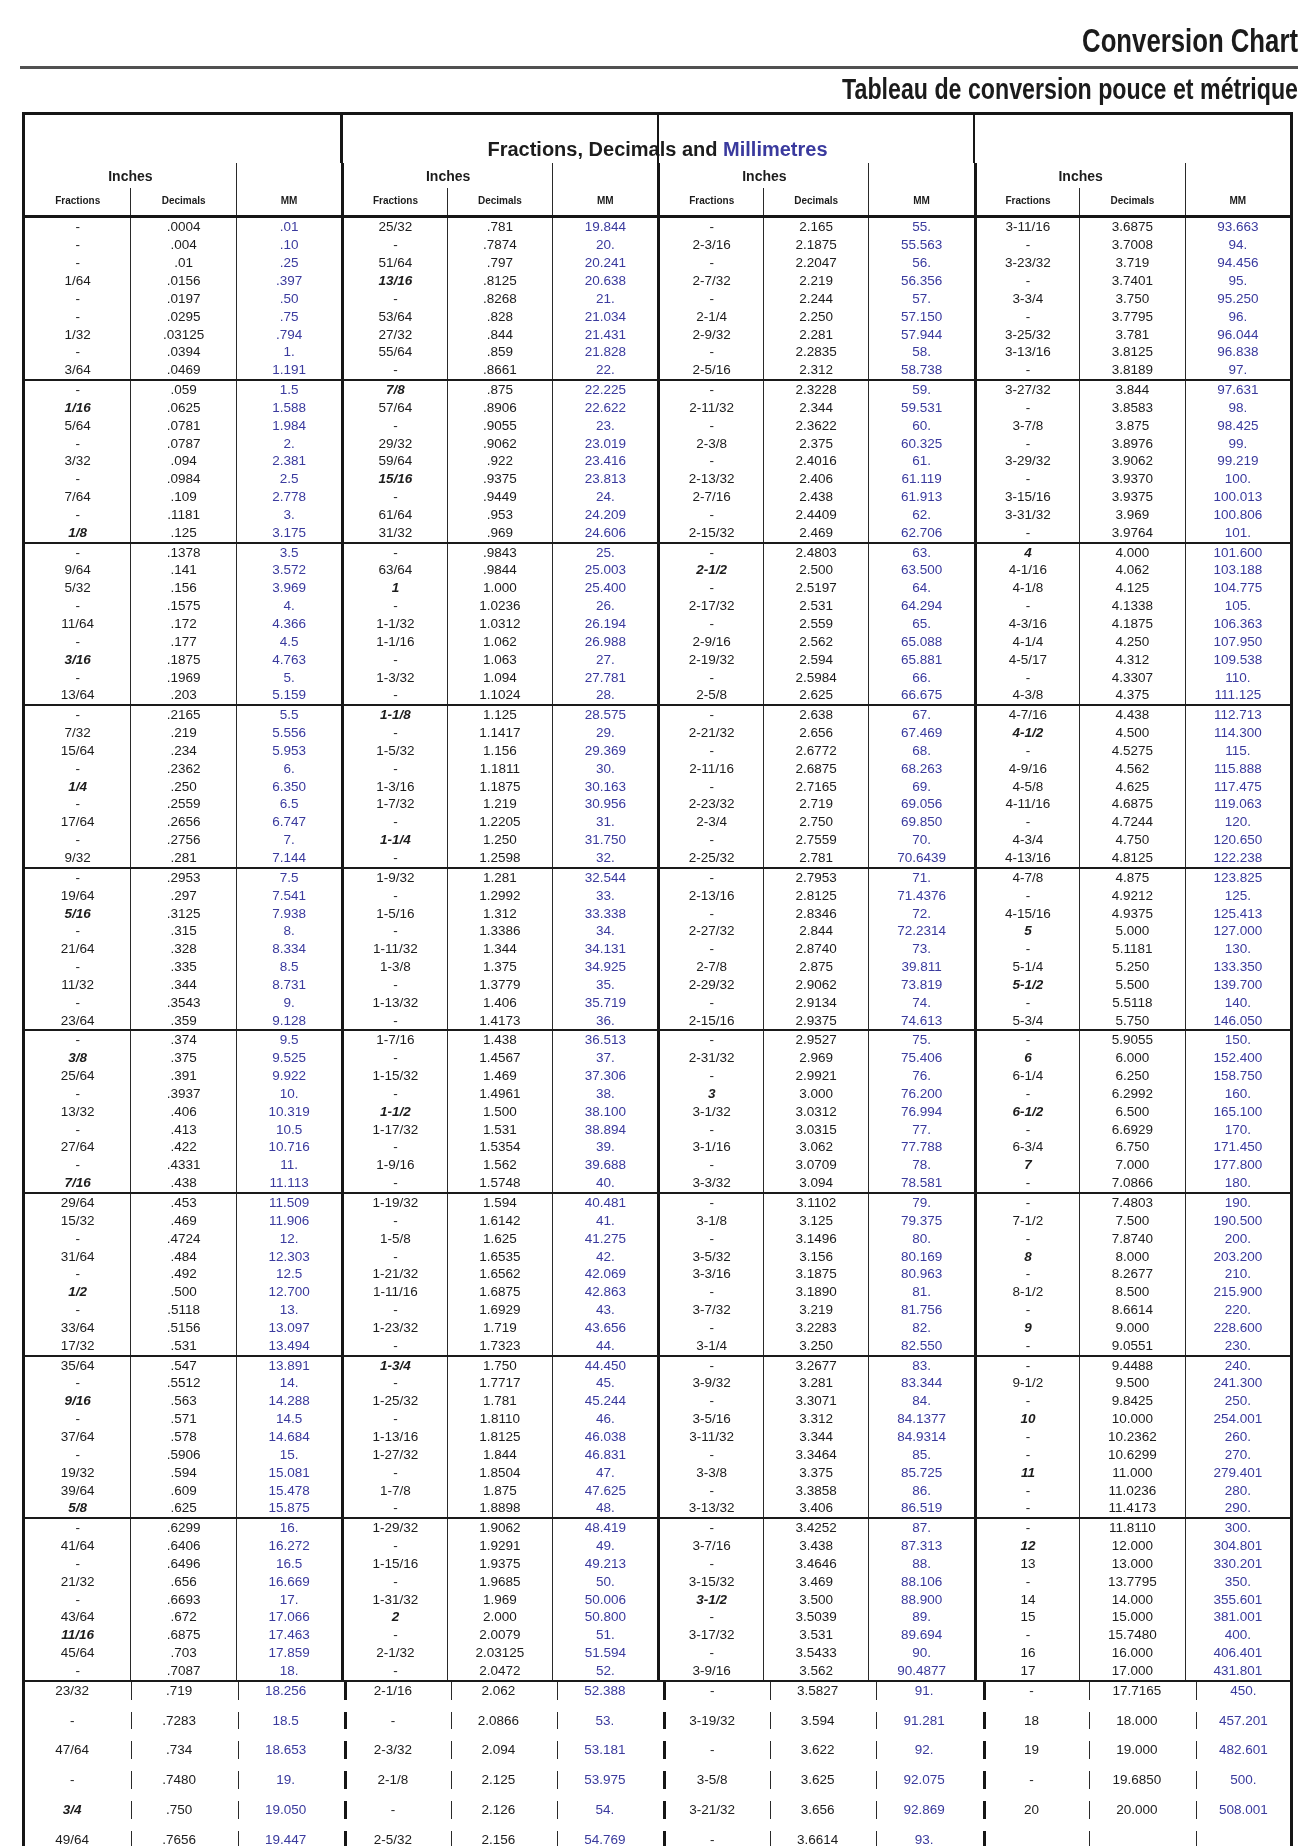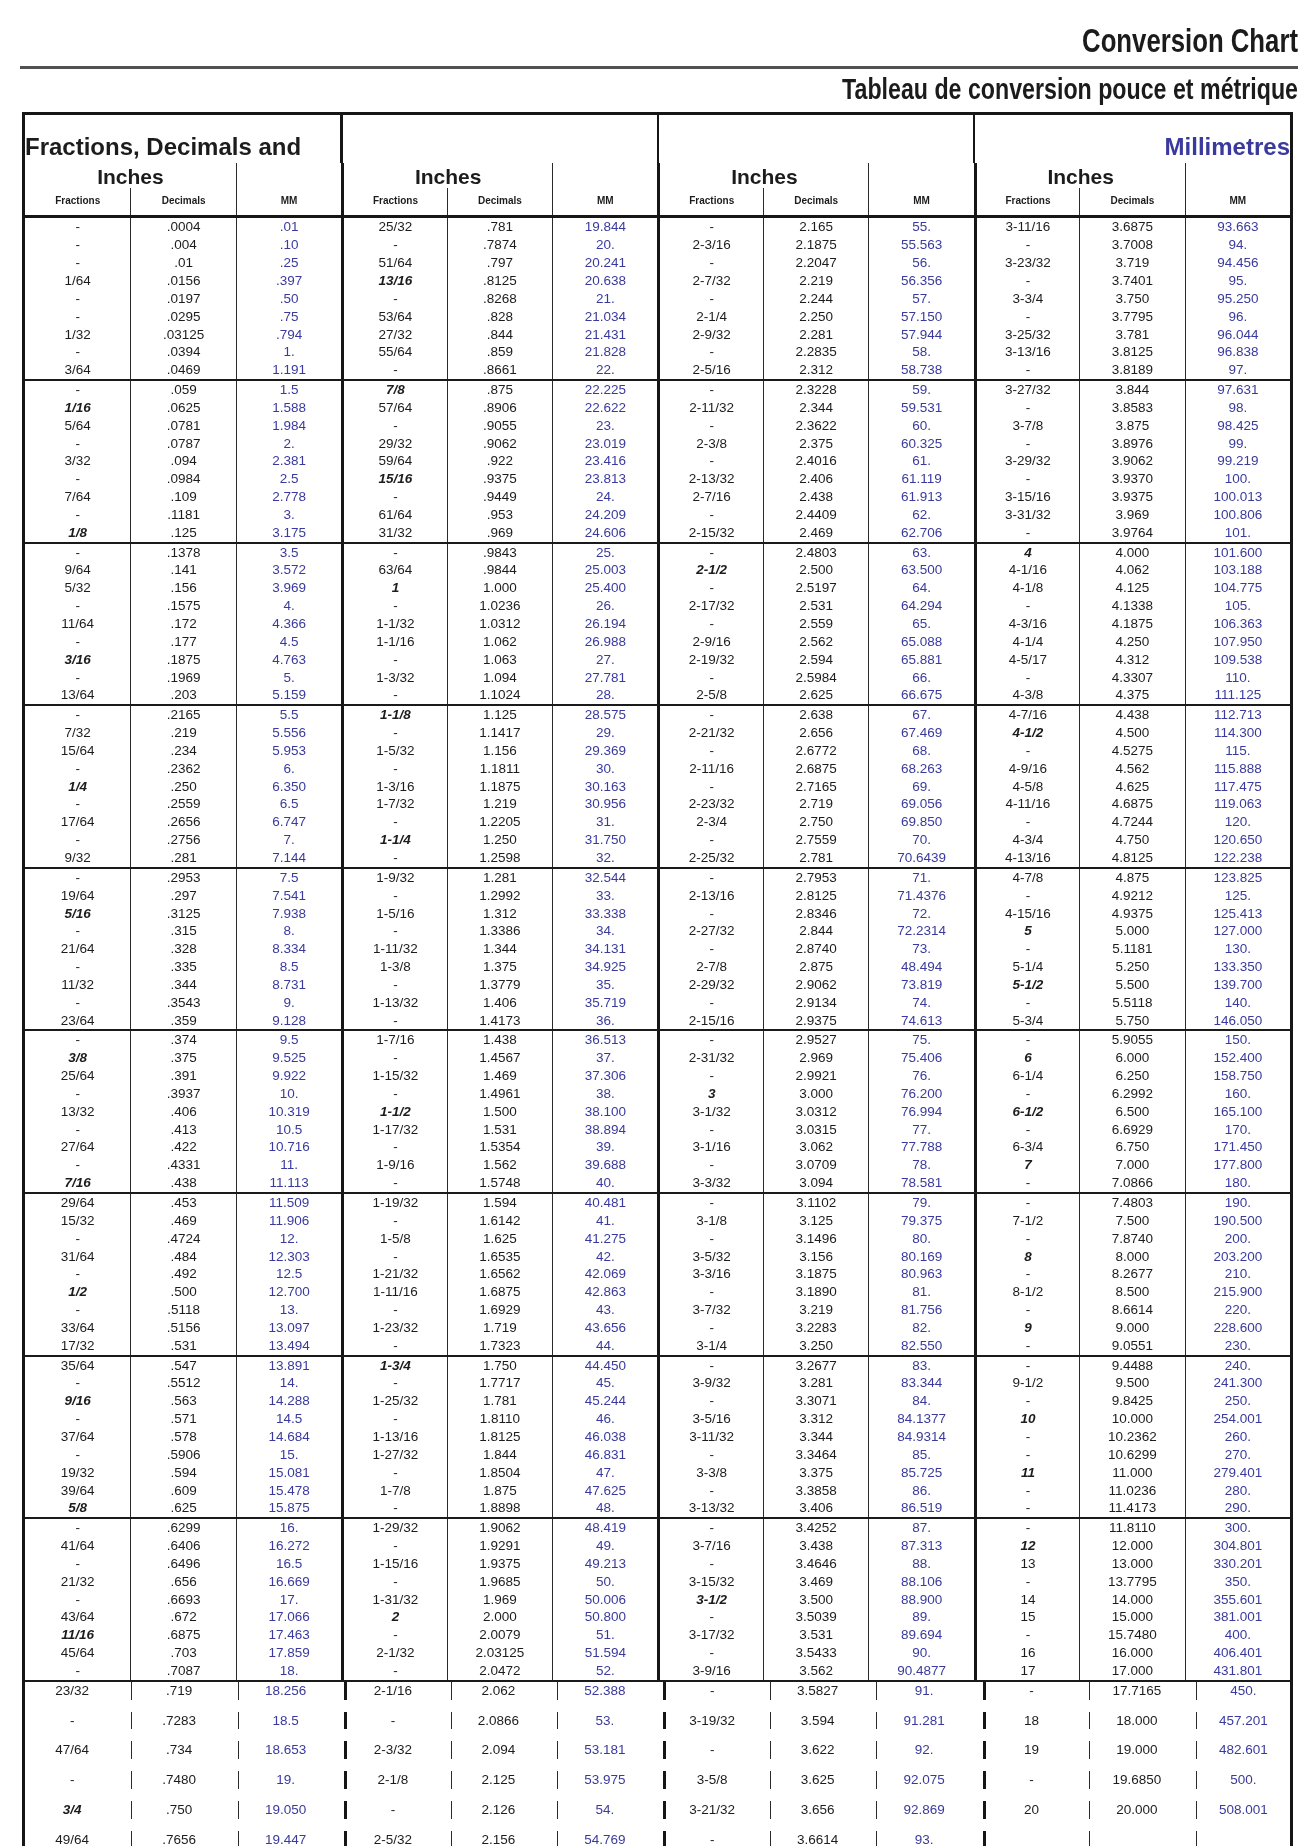--- a/index.html
+++ b/index.html
@@ -13,29 +13,29 @@
     font-size:33px;font-weight:bold;color:#1b1b1b;text-align:right;
     transform:scaleX(.78);transform-origin:100% 50%;line-height:1;
   }
   .rule{height:3px;background:#515151;margin:9px 0 5px 0;}
   .title-fr{
     font-size:29px;font-weight:bold;color:#1b1b1b;text-align:right;
     transform:scaleX(.80);transform-origin:100% 50%;line-height:1.05;
   }
   .ctable{margin:8px 20px 0 22px;border:3px solid #161616;}
   .t-title{
-    position:relative;height:46px;display:flex;align-items:flex-end;justify-content:space-between;
-    font-size:24px;font-weight:bold;color:#1c1c1c;padding-bottom:2px;
+    position:relative;height:46px;display:flex;align-items:flex-end;justify-content:center;
+    font-size:20px;font-weight:bold;color:#1c1c1c;padding-bottom:2px;
   }
   .t-title .vline{position:absolute;top:0;bottom:0;width:2.5px;background:#161616;}
   .vl25{left:calc(25% - 1px);} .vl50{left:calc(50% - 1px);} .vl75{left:calc(75% - 1px);}
   .mmblue{color:var(--mm-blue,#3a3a9e);}
   .t-inches{display:grid;grid-template-columns:repeat(4, 2fr 1fr);height:25px;}
   .t-inches .ic{
-    text-align:center;font-weight:bold;font-size:21px;line-height:27px;color:#1c1c1c;
+    text-align:center;font-weight:bold;font-size:14px;line-height:27px;color:#1c1c1c;
   }
   .t-cols{display:grid;grid-template-columns:repeat(12,1fr);height:27px;border-bottom:3px solid #161616;}
   .t-cols .hc{text-align:center;font-weight:bold;font-size:10px;line-height:25px;color:#1c1c1c;}
   .sec{display:grid;grid-template-columns:repeat(12,1fr);border-bottom:2.5px solid #1a1a1a;}
   .sec:last-child{border-bottom:none;gap:12px;}
   .cell{
     text-align:center;font-size:13.5px;line-height:17.85px;height:17.85px;
     color:#1c1c1c;white-space:nowrap;overflow:visible;
   }
   .cell.pad{height:27px;}
@@ -588,21 +588,21 @@
         <div class="cell tb">5.1181</div>
         <div class="cell tb mm">130.</div>
         <div class="cell">-</div>
         <div class="cell tb">.335</div>
         <div class="cell tb mm">8.5</div>
         <div class="cell gb">1-3/8</div>
         <div class="cell tb">1.375</div>
         <div class="cell tb mm">34.925</div>
         <div class="cell gb">2-7/8</div>
         <div class="cell tb">2.875</div>
-        <div class="cell tb mm">48.494</div>
+        <div class="cell tb mm">39.811</div>
         <div class="cell gb">5-1/4</div>
         <div class="cell tb">5.250</div>
         <div class="cell tb mm">133.350</div>
         <div class="cell">11/32</div>
         <div class="cell tb">.344</div>
         <div class="cell tb mm">8.731</div>
         <div class="cell gb">-</div>
         <div class="cell tb">1.3779</div>
         <div class="cell tb mm">35.</div>
         <div class="cell gb">2-29/32</div>

